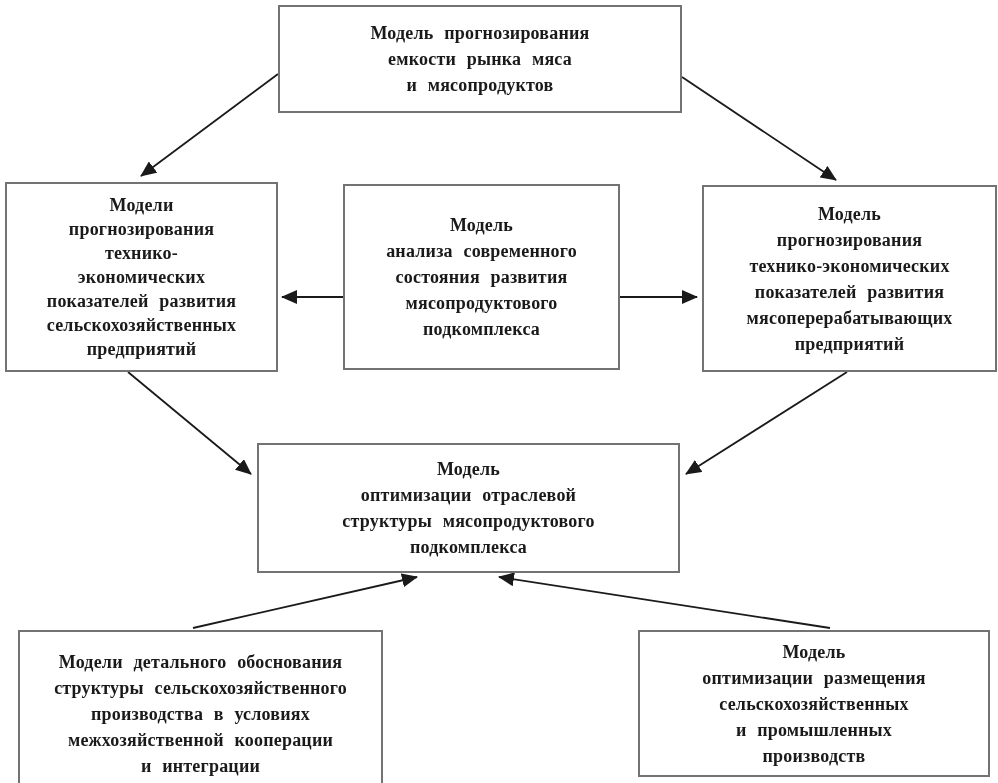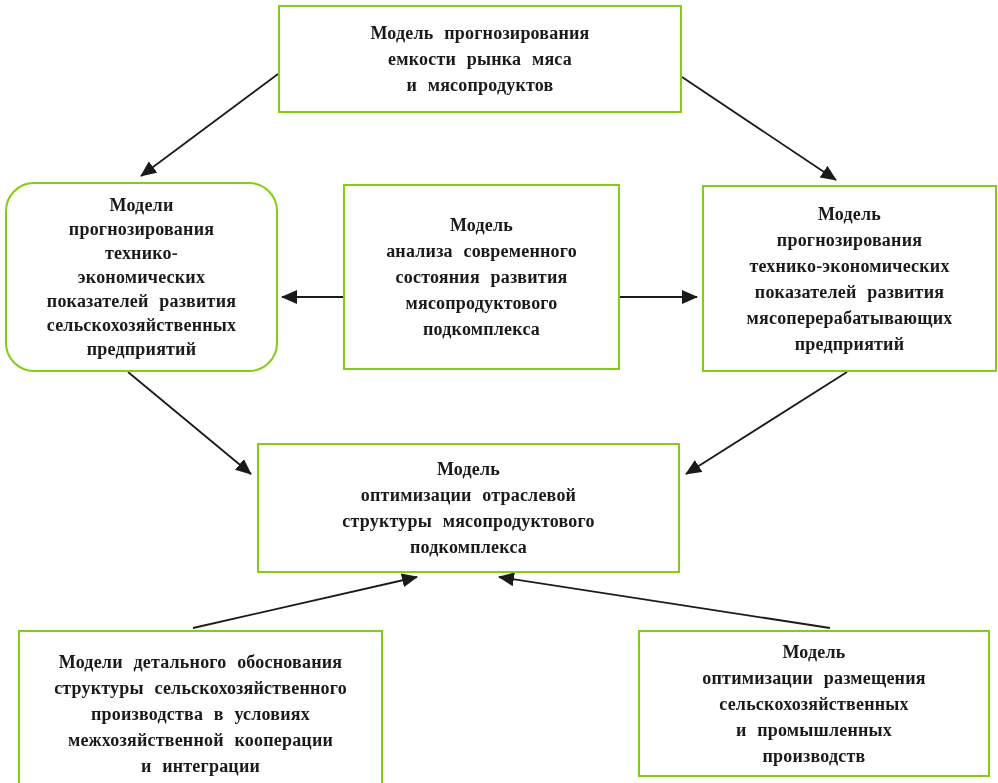--- a/index.html
+++ b/index.html
@@ -20,38 +20,38 @@
     position: absolute;
     left: 0;
     top: 0;
     width: 998px;
     height: 783px;
     pointer-events: none;
   }
   .box {
     position: absolute;
     box-sizing: border-box;
-    border: 2px solid #84cc16;
+    border: 2px solid #737373;
     background: #ffffff;
     display: flex;
     align-items: center;
     justify-content: center;
     text-align: center;
     font-weight: bold;
     font-size: 18px;
     line-height: 26px;
     word-spacing: 6px;
     letter-spacing: 0.2px;
   }
   .box .txt {
     white-space: pre-line;
     padding: 2px 6px;
   }
   .box-top          { left: 278px; top: 5px;   width: 404px; height: 108px; }
-  .box-mid-left     { left: 5px;   top: 182px; width: 273px; height: 190px; line-height: 24px; border-radius: 29px; }
+  .box-mid-left     { left: 5px;   top: 182px; width: 273px; height: 190px; line-height: 24px; }
   .box-mid-center   { left: 343px; top: 184px; width: 277px; height: 186px; }
   .box-mid-right    { left: 702px; top: 185px; width: 295px; height: 187px; }
   .box-center-lower { left: 257px; top: 443px; width: 423px; height: 130px; }
   .box-bottom-left  { left: 18px;  top: 630px; width: 365px; height: 168px; }
   .box-bottom-right { left: 638px; top: 630px; width: 352px; height: 147px; }
 </style>
 </head>
 <body>
 
 <div class="canvas">

